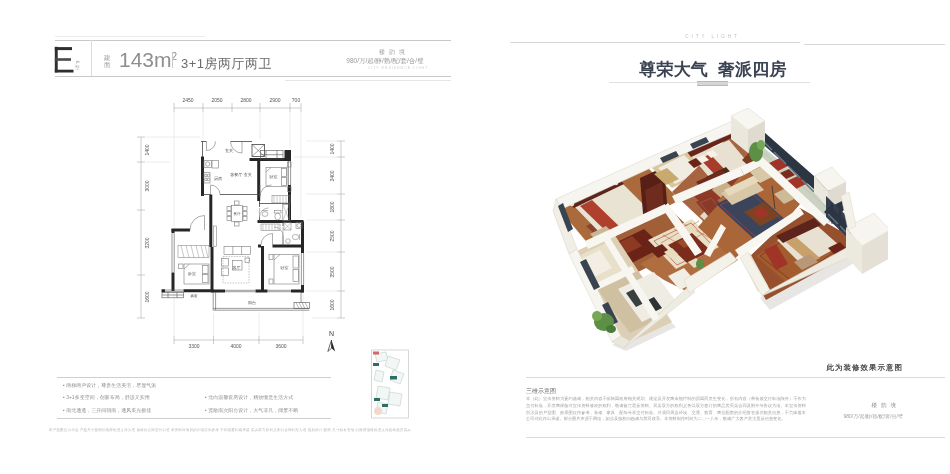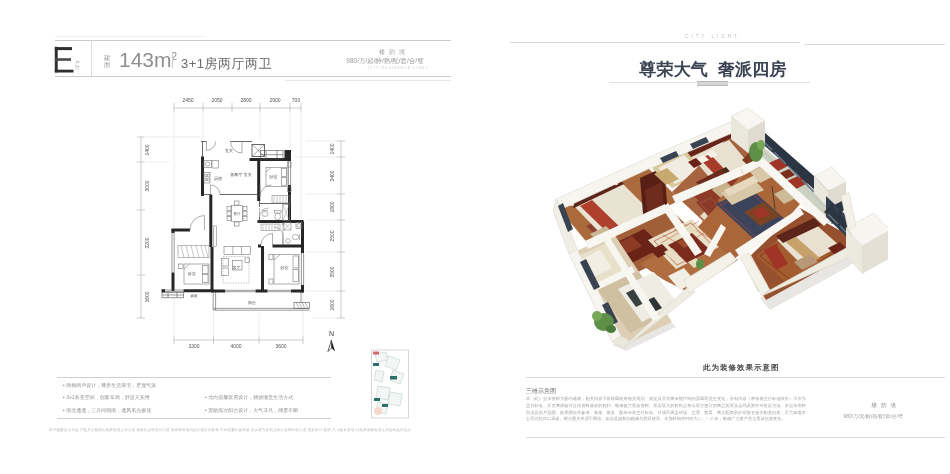--- a/index.html
+++ b/index.html
@@ -582,21 +582,21 @@
   <ellipse cx="761" cy="145" rx="4" ry="5" fill="#76a858"></ellipse>
 
   <ellipse cx="604" cy="322" rx="10" ry="9" fill="#5d8f46"></ellipse>
   <ellipse cx="597" cy="316" rx="5" ry="5" fill="#76a858"></ellipse>
   <ellipse cx="611" cy="329" rx="5" ry="4" fill="#4a7a38"></ellipse>
 
   <ellipse cx="700" cy="264" rx="4" ry="5" fill="#5d8f46"></ellipse>
 </g>
 </svg>
 
-<div class="abs" style="left:703px;top:363px;width:200px;color:#4a4a4a;font-size:7.5px;font-weight:bold;letter-spacing:1px;">此为装修效果示意图</div>
+<div class="abs" style="left:703px;top:363px;width:200px;text-align:right;color:#4a4a4a;font-size:7.5px;font-weight:bold;letter-spacing:1px;">此为装修效果示意图</div>
 
 <div class="abs" style="left:526px;top:377px;width:419px;height:1px;background:#dadada;"></div>
 
 <div class="abs" style="left:526px;top:387px;color:#6a6a6a;font-size:6px;">三维示意图</div>
 
 <div class="abs" style="left:526px;top:396px;width:280px;color:#a0a0a0;font-size:4.2px;line-height:6.8px;text-align:justify;">本（此）宣传资料为要约邀请，相关内容不排除因政府相关规划、规定及开发商未能控制的原因而发生变化，所有内容（带装修交付标准除外）不作为交付标准，开发商保留对宣传资料修改的权利，敬请留意最新资料。买卖双方的权利义务以双方签订的商品房买卖合同及附件等协议为准。本宣传资料所涉及的户型图、效果图仅作参考，装修、家具、配饰等非交付标准。对项目周边环境、交通、教育、商业配套的介绍旨在提供相关信息，不意味着本公司对此作出承诺。部分图片来源于网络，如涉及版权问题请与我司联系。本资料制作时间为二〇一八年，敬请广大客户关注最新信息变化。</div>
 
 <div class="abs" style="left:800px;top:402px;width:100px;text-align:right;color:#8d8d8d;font-size:5.5px;letter-spacing:4px;">楼韵境</div>
 
 <div class="abs" style="left:800px;top:413px;width:103px;text-align:right;color:#9d9d9d;font-size:5px;">980/万/起/醇/熟/配/套/合/璧</div>

